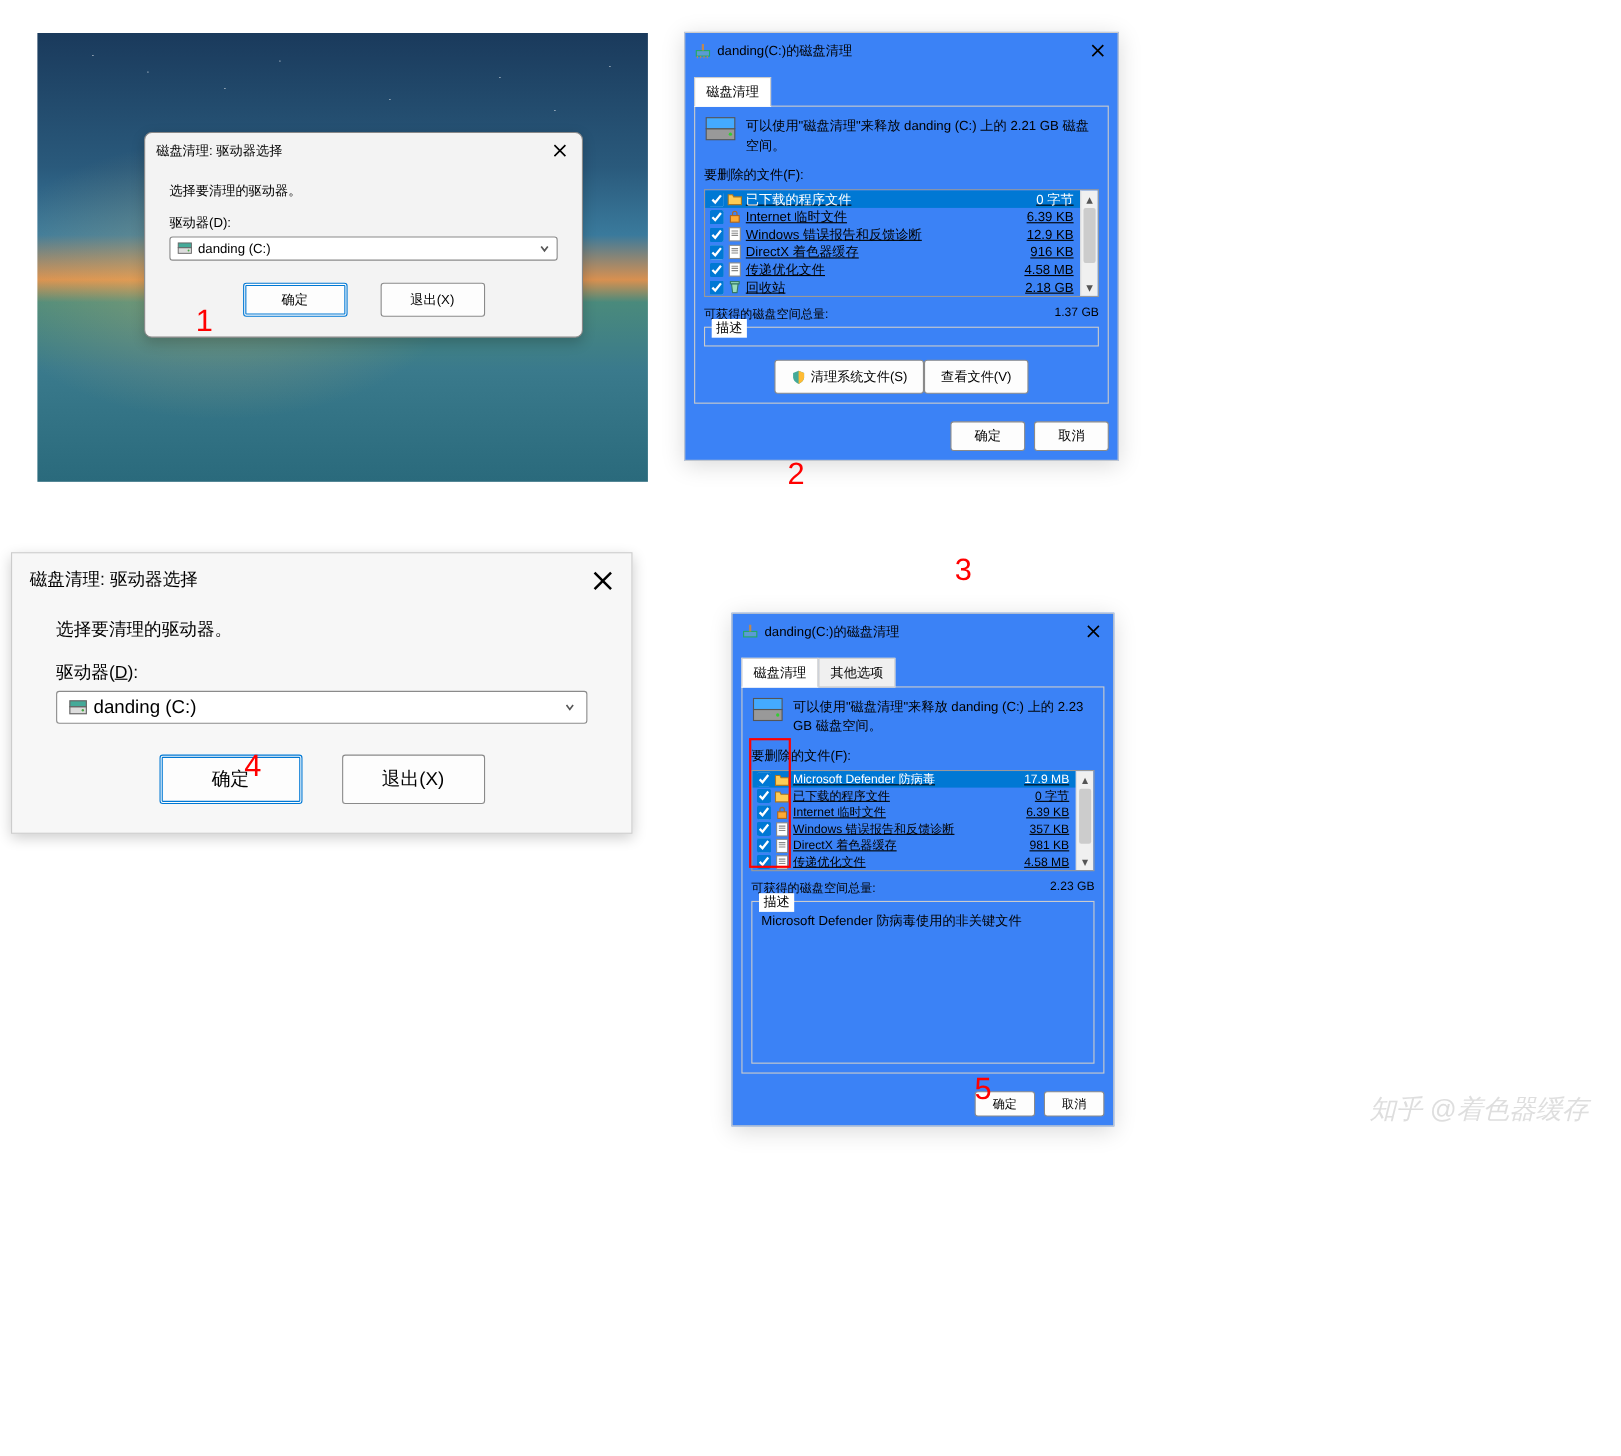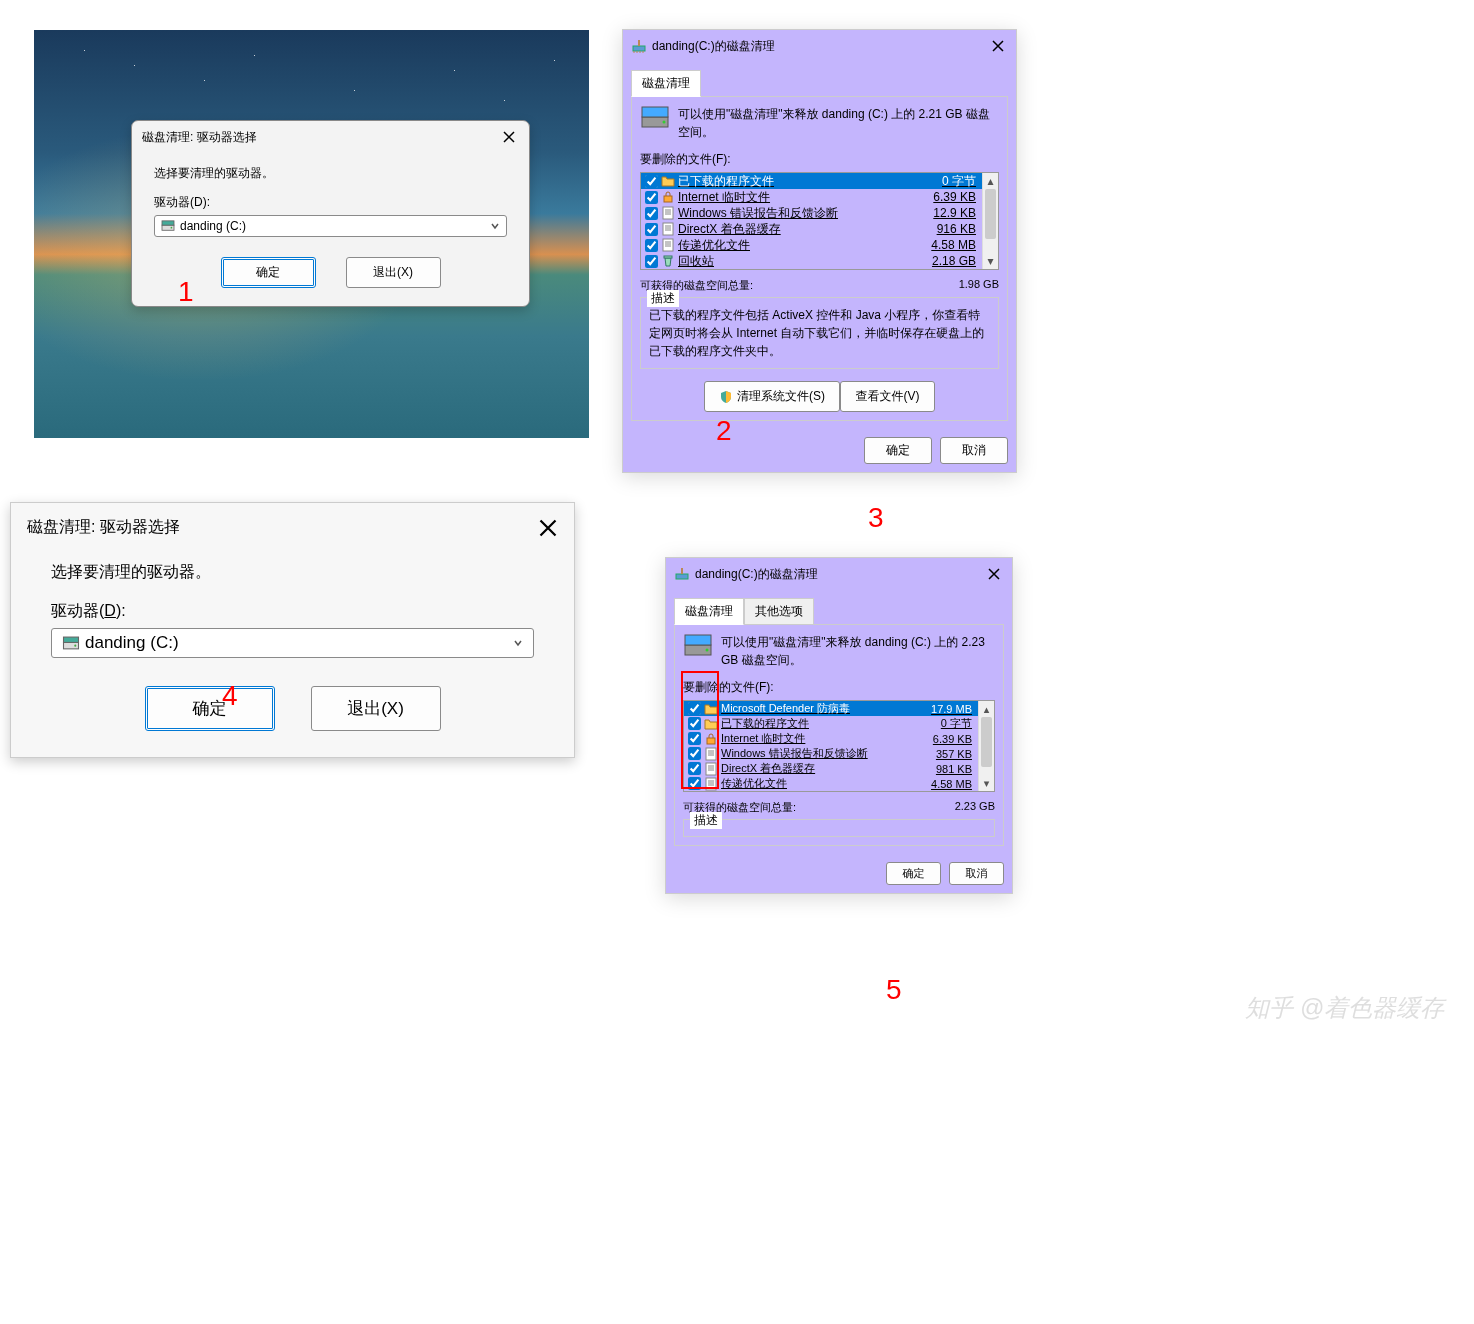--- a/index.html
+++ b/index.html
@@ -36,21 +36,21 @@
 .dlg4 .dlg1-body { padding: 14px 40px 26px; }
 .dlg4 .prompt { font-size: 16px; margin-bottom: 18px; }
 .dlg4 .lbl { font-size: 16px; margin-bottom: 6px; }
 .dlg4 .combo { height: 30px; font-size: 17px; padding: 2px 10px; }
 .dlg4 .combo .drive-icon { width: 18px; height: 15px; }
 .dlg4 .btn-row { gap: 36px; margin-top: 28px; }
 .dlg4 .btn { min-width: 130px; padding: 10px 20px; font-size: 17px; }
 .underline { text-decoration: underline; }
 
 
-.win { position: absolute; background: #c4b5fd; border: 1px solid #ccc; box-shadow: 0 4px 20px rgba(0,0,0,0.15); }
+.win { position: absolute; background: #3b82f6; border: 1px solid #ccc; box-shadow: 0 4px 20px rgba(0,0,0,0.15); }
 .win2 { left: 622px; top: 29px; width: 395px; }
 .win-title { display: flex; align-items: center; padding: 6px 8px; font-size: 12px; }
 .win-title .broom-icon { width: 16px; height: 16px; margin-right: 5px; }
 .win-title .dlg-close { margin-left: auto; }
 
 .tabs-row { display: flex; padding: 8px 8px 0; gap: 0; font-family: Liberation Serif, serif; }
 .tab { padding: 4px 10px; border: 1px solid #ccc; border-bottom: 1px solid #fff; background: #fff; margin-bottom: -1px; font-size: 12px; position: relative; z-index: 2; }
 .tab.inactive { border-bottom: 1px solid #ccc; background: #f0f0f0; }
 .tab-content { margin: 0 8px 8px; border: 1px solid #ccc; padding: 8px; }
 
@@ -261,25 +261,24 @@
           </div>
         </div>
       <div class="scrollbar">
         <div class="arrow">▴</div>
         <div class="thumb"></div>
         <div class="arrow" style="position:absolute;bottom:0;left:0;right:0;">▾</div>
       </div>
     </div>
     <div class="total-row">
       <span>可获得的磁盘空间总量:</span>
-      <span>1.98 GB</span>
+      <span>1.37 GB</span>
     </div>
     <div class="desc-group">
       <span class="legend">描述</span>
-      <div class="desc-text">已下载的程序文件包括 ActiveX 控件和 Java 小程序，你查看特定网页时将会从 Internet 自动下载它们，并临时保存在硬盘上的已下载的程序文件夹中。</div>
     </div>
     <div class="action-row">
       <div class="btn">
         <svg class="shield-icon" viewBox="0 0 14 14">
             <path d="M7 1 L12 3 L12 7 Q12 11 7 13 Q2 11 2 7 L2 3 Z" fill="#4a9"></path>
             <path d="M7 1 L12 3 L12 7 Q12 11 7 13 Z" fill="#fb3"></path>
           </svg><span>清理系统文件(S)</span>
       </div>
       <div class="btn">查看文件(V)</div>
     </div>
@@ -377,20 +376,21 @@
         <div class="thumb"></div>
         <div class="arrow" style="position:absolute;bottom:0;left:0;right:0;">▾</div>
       </div>
     </div>
     <div class="total-row">
       <span>可获得的磁盘空间总量:</span>
       <span>2.23 GB</span>
     </div>
     <div class="desc-group">
       <span class="legend">描述</span>
+      <div class="desc-text">Microsoft Defender 防病毒使用的非关键文件</div>
     </div>
   </div>
   <div class="dlg-footer">
     <div class="btn" style="min-width:55px;padding:3px 12px;font-size:11px;">确定</div>
     <div class="btn" style="min-width:55px;padding:3px 12px;font-size:11px;">取消</div>
   </div>
 </div>
 
 <div class="watermark">知乎 @着色器缓存</div>
 

